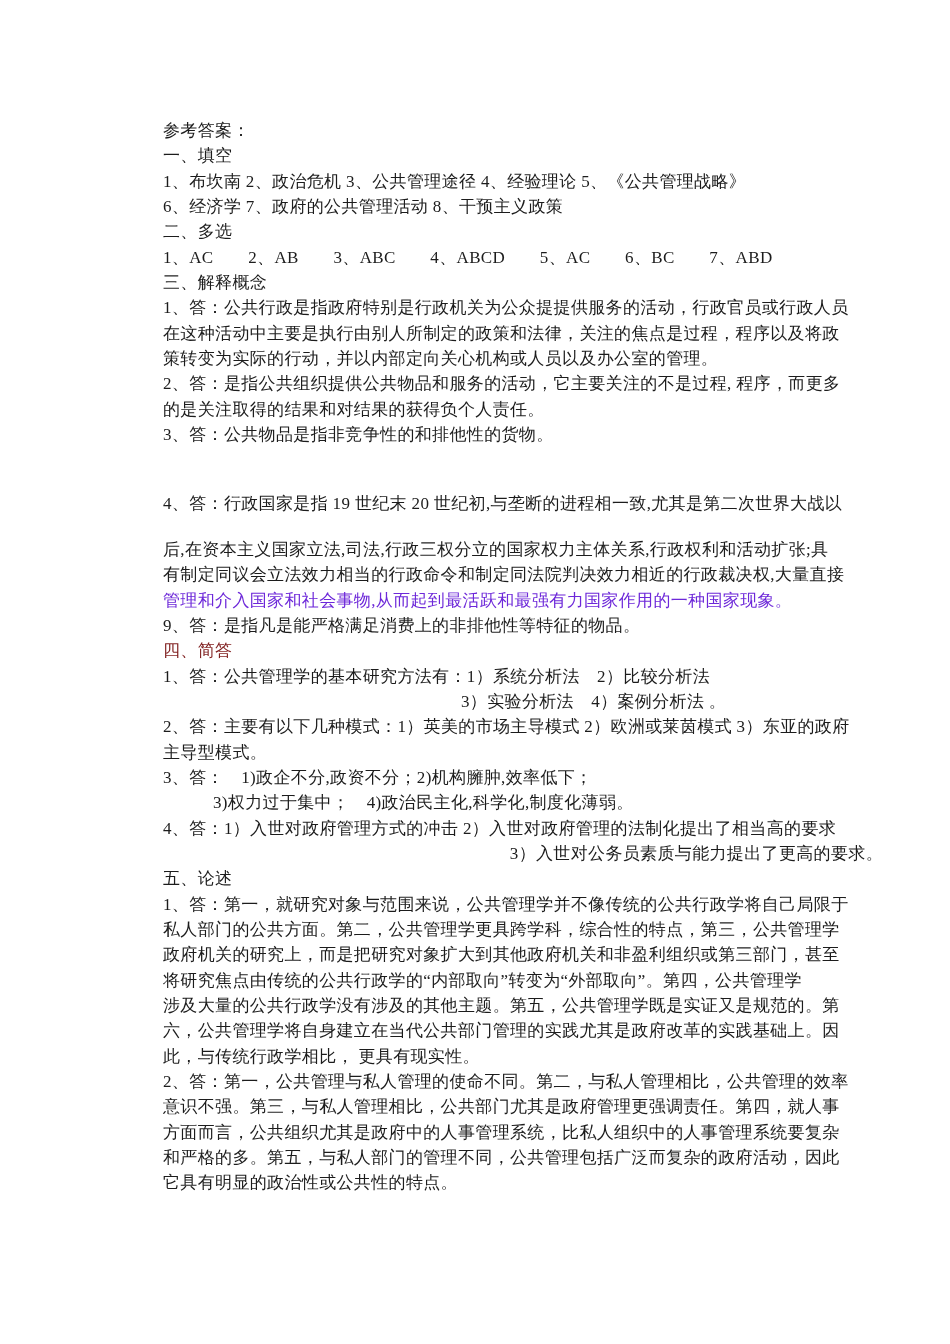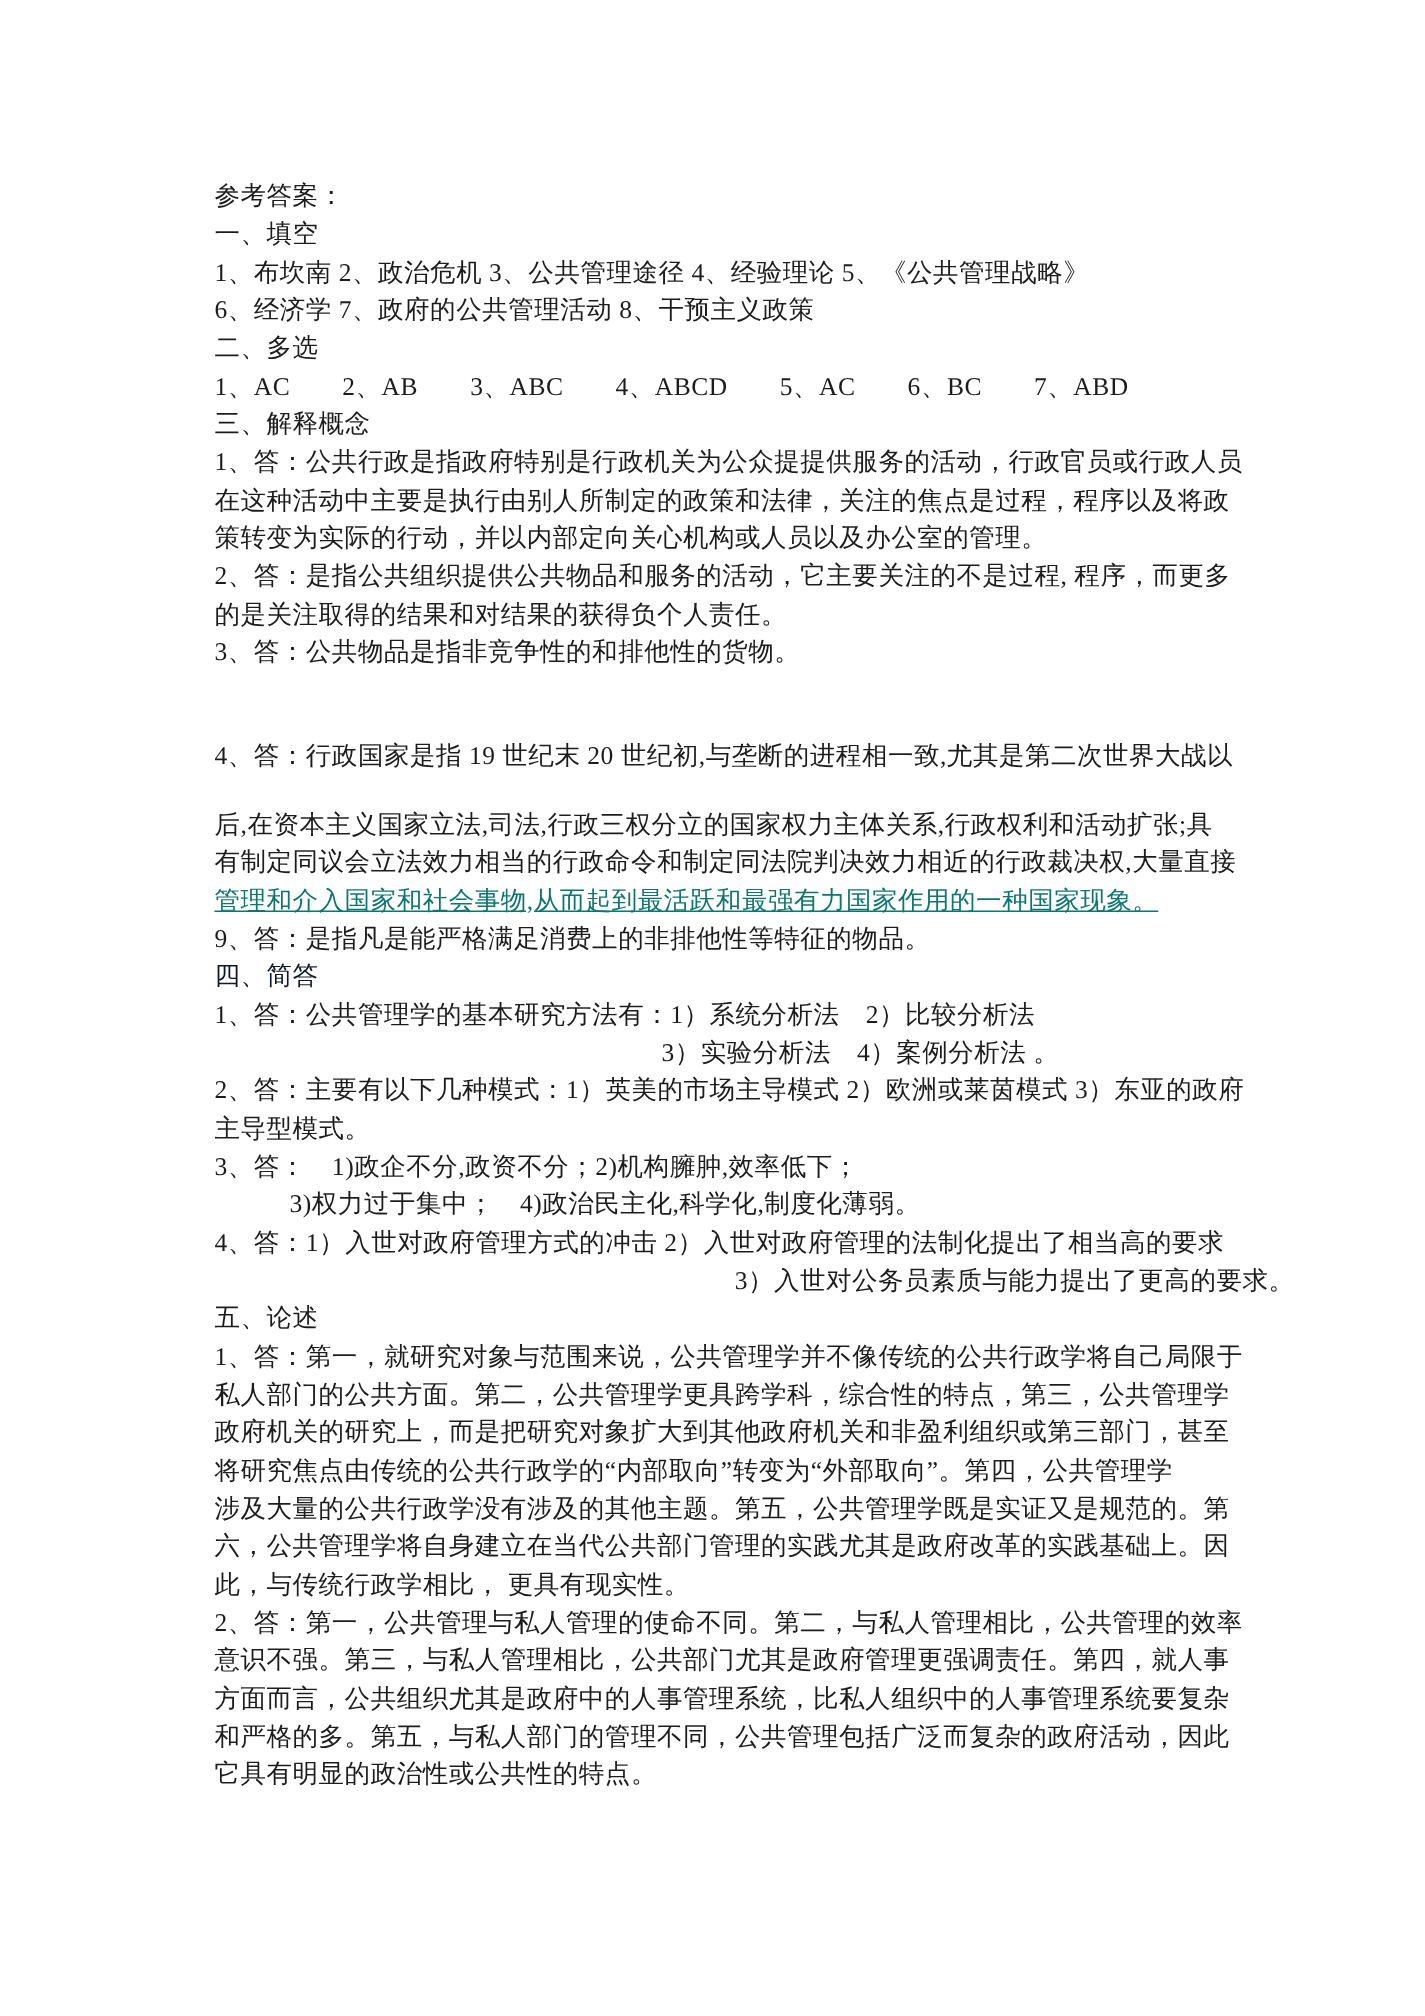--- a/index.html
+++ b/index.html
@@ -8,21 +8,21 @@
   }
   body {
     width: 950px;
     height: 1344px;
     background: #ffffff;
     overflow: hidden;
     position: relative;
   }
   .doc {
     position: absolute;
-    left: 143px;
+    left: 163px;
     top: 118px;
     width: 720px;
   }
   .line {
     font-family: "Liberation Serif", "DejaVu Serif", serif;
     font-size: 17px;
     line-height: 25.35px;
     letter-spacing: 0.35px;
     color: #1c1c1c;
     white-space: pre;
@@ -42,23 +42,23 @@
       <div class="line" style="color: rgb(28, 28, 28);">三、解释概念</div>
       <div class="line" style="color: rgb(28, 28, 28);">1、答：公共行政是指政府特别是行政机关为公众提提供服务的活动，行政官员或行政人员</div>
       <div class="line" style="color: rgb(28, 28, 28);">在这种活动中主要是执行由别人所制定的政策和法律，关注的焦点是过程，程序以及将政</div>
       <div class="line" style="color: rgb(28, 28, 28);">策转变为实际的行动，并以内部定向关心机构或人员以及办公室的管理。</div>
       <div class="line" style="color: rgb(28, 28, 28);">2、答：是指公共组织提供公共物品和服务的活动，它主要关注的不是过程, 程序，而更多</div>
       <div class="line" style="color: rgb(28, 28, 28);">的是关注取得的结果和对结果的获得负个人责任。</div>
       <div class="line" style="color: rgb(28, 28, 28);">3、答：公共物品是指非竞争性的和排他性的货物。</div>
       <div class="line" style="color: rgb(28, 28, 28); margin-top: 44px;">4、答：行政国家是指 19 世纪末 20 世纪初,与垄断的进程相一致,尤其是第二次世界大战以</div>
       <div class="line" style="color: rgb(28, 28, 28); margin-top: 20px;">后,在资本主义国家立法,司法,行政三权分立的国家权力主体关系,行政权利和活动扩张;具</div>
       <div class="line" style="color: rgb(28, 28, 28);">有制定同议会立法效力相当的行政命令和制定同法院判决效力相近的行政裁决权,大量直接</div>
-      <div class="line" style="color: #0f766e; text-decoration: underline;">管理和介入国家和社会事物,从而起到最活跃和最强有力国家作用的一种国家现象。</div>
+      <div class="line" style="color: #6d28d9;">管理和介入国家和社会事物,从而起到最活跃和最强有力国家作用的一种国家现象。</div>
       <div class="line" style="color: rgb(28, 28, 28);">9、答：是指凡是能严格满足消费上的非排他性等特征的物品。</div>
-      <div class="line" style="color: #0f172a;">四、简答</div>
+      <div class="line" style="color: #7f1d1d;">四、简答</div>
       <div class="line" style="color: rgb(28, 28, 28);">1、答：公共管理学的基本研究方法有：1）系统分析法　2）比较分析法</div>
       <div class="line" style="color: rgb(28, 28, 28); padding-left: 298px;">3）实验分析法　4）案例分析法 。</div>
       <div class="line" style="color: rgb(28, 28, 28);">2、答：主要有以下几种模式：1）英美的市场主导模式 2）欧洲或莱茵模式 3）东亚的政府</div>
       <div class="line" style="color: rgb(28, 28, 28);">主导型模式。</div>
       <div class="line" style="color: rgb(28, 28, 28);">3、答：　1)政企不分,政资不分；2)机构臃肿,效率低下；</div>
       <div class="line" style="color: rgb(28, 28, 28); padding-left: 50px;">3)权力过于集中；　4)政治民主化,科学化,制度化薄弱。</div>
       <div class="line" style="color: rgb(28, 28, 28);">4、答：1）入世对政府管理方式的冲击 2）入世对政府管理的法制化提出了相当高的要求</div>
       <div class="line" style="color: rgb(28, 28, 28); text-align: right;">3）入世对公务员素质与能力提出了更高的要求。</div>
       <div class="line" style="color: rgb(28, 28, 28);">五、论述</div>
       <div class="line" style="color: rgb(28, 28, 28);">1、答：第一，就研究对象与范围来说，公共管理学并不像传统的公共行政学将自己局限于</div>

